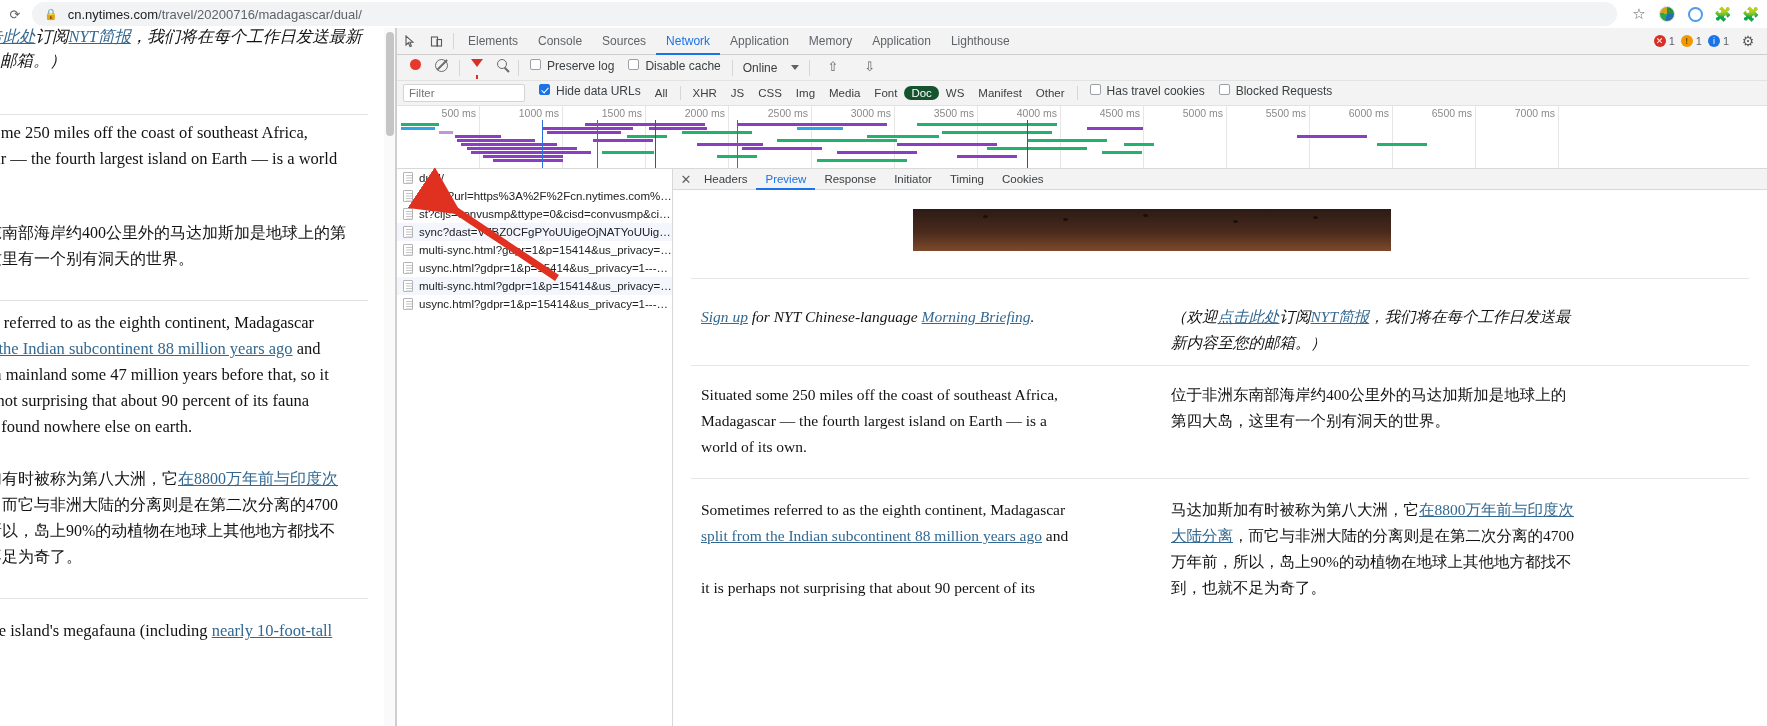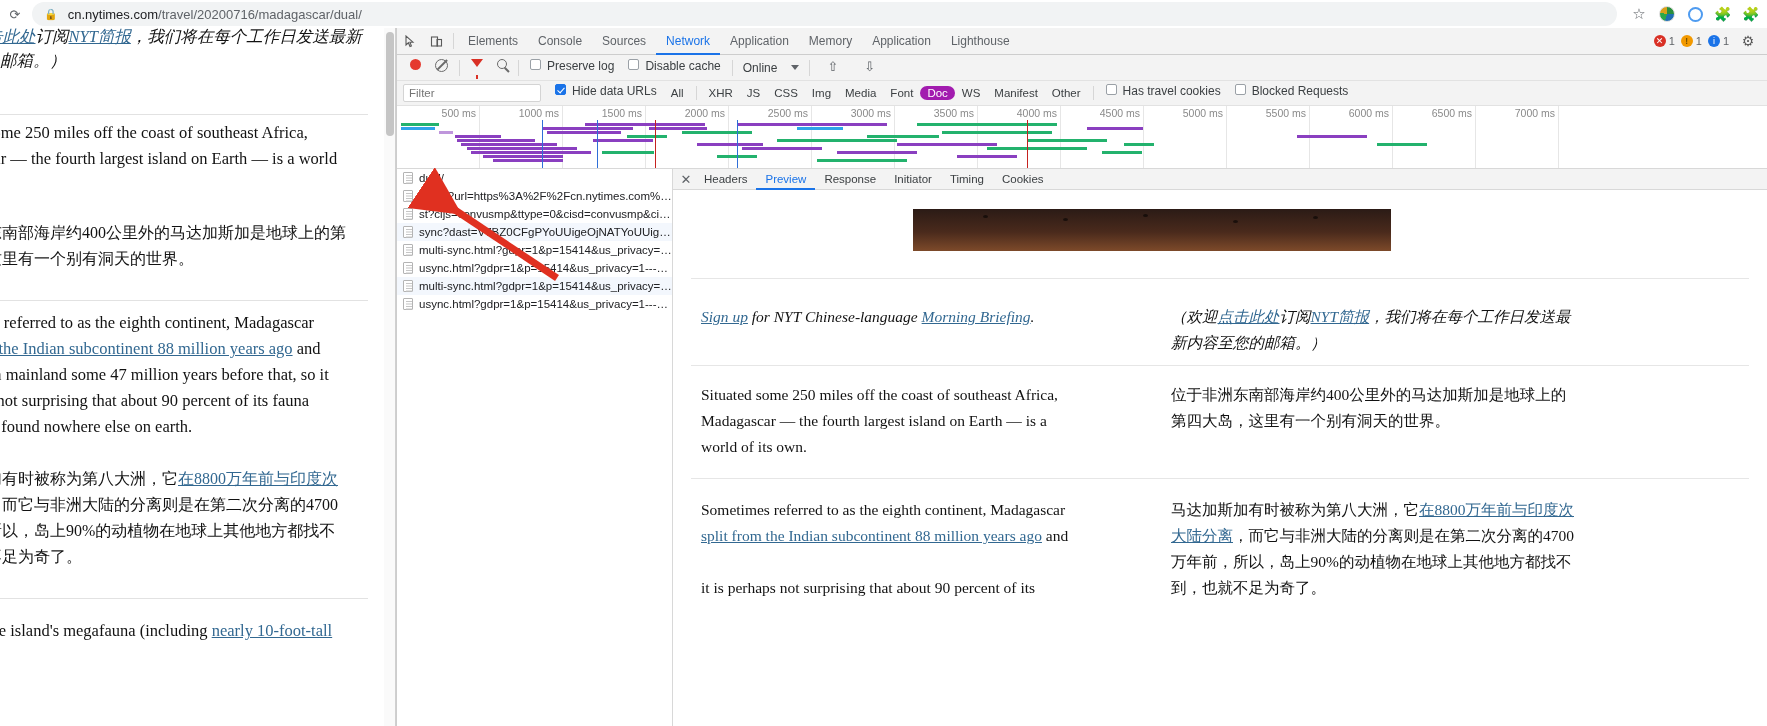--- a/index.html
+++ b/index.html
@@ -146,27 +146,27 @@
     border-top: 5px solid #5f6368;
   }
   .up-arrow, .dn-arrow { font-size: 13px; color: #5f6368; padding: 0 6px; }
 
   
   #filter-row {
     position: relative; height: 25px; background: #f3f3f3;
     border-bottom: 1px solid #e2e2e2; display: flex; align-items: center; padding-left: 6px;
   }
   #filter-input {
-    width: 138px; height: 18px; background: #fff; border: 1px solid #d4d4d4; border-radius: 2px;
+    width: 122px; height: 18px; background: #fff; border: 1px solid #d4d4d4; border-radius: 2px;
     font-size: 11.5px; color: #9aa0a6; padding: 0 5px; font-family: "Liberation Sans", sans-serif;
   }
   .ftype {
     padding: 1px 7px; font-size: 11.5px; color: #3c4043; border-radius: 9px; white-space: nowrap;
   }
-  .ftype.sel { background: #a21caf; color: #fff; }
+  .ftype.sel { background: #14532d; color: #fff; }
   .fsep { width: 1px; height: 14px; background: #d6d6d6; margin: 0 5px; }
 
   
   #overview {
     position: relative; height: 63px; background: #fff; border-bottom: 1px solid #d8d8d8;
     overflow: hidden;
   }
   #ruler { position: absolute; left: 0; top: 0; width: 100%; height: 14px; }
   .tick {
     position: absolute; top: 0; height: 63px; border-left: 1px solid #e6e6e6;

